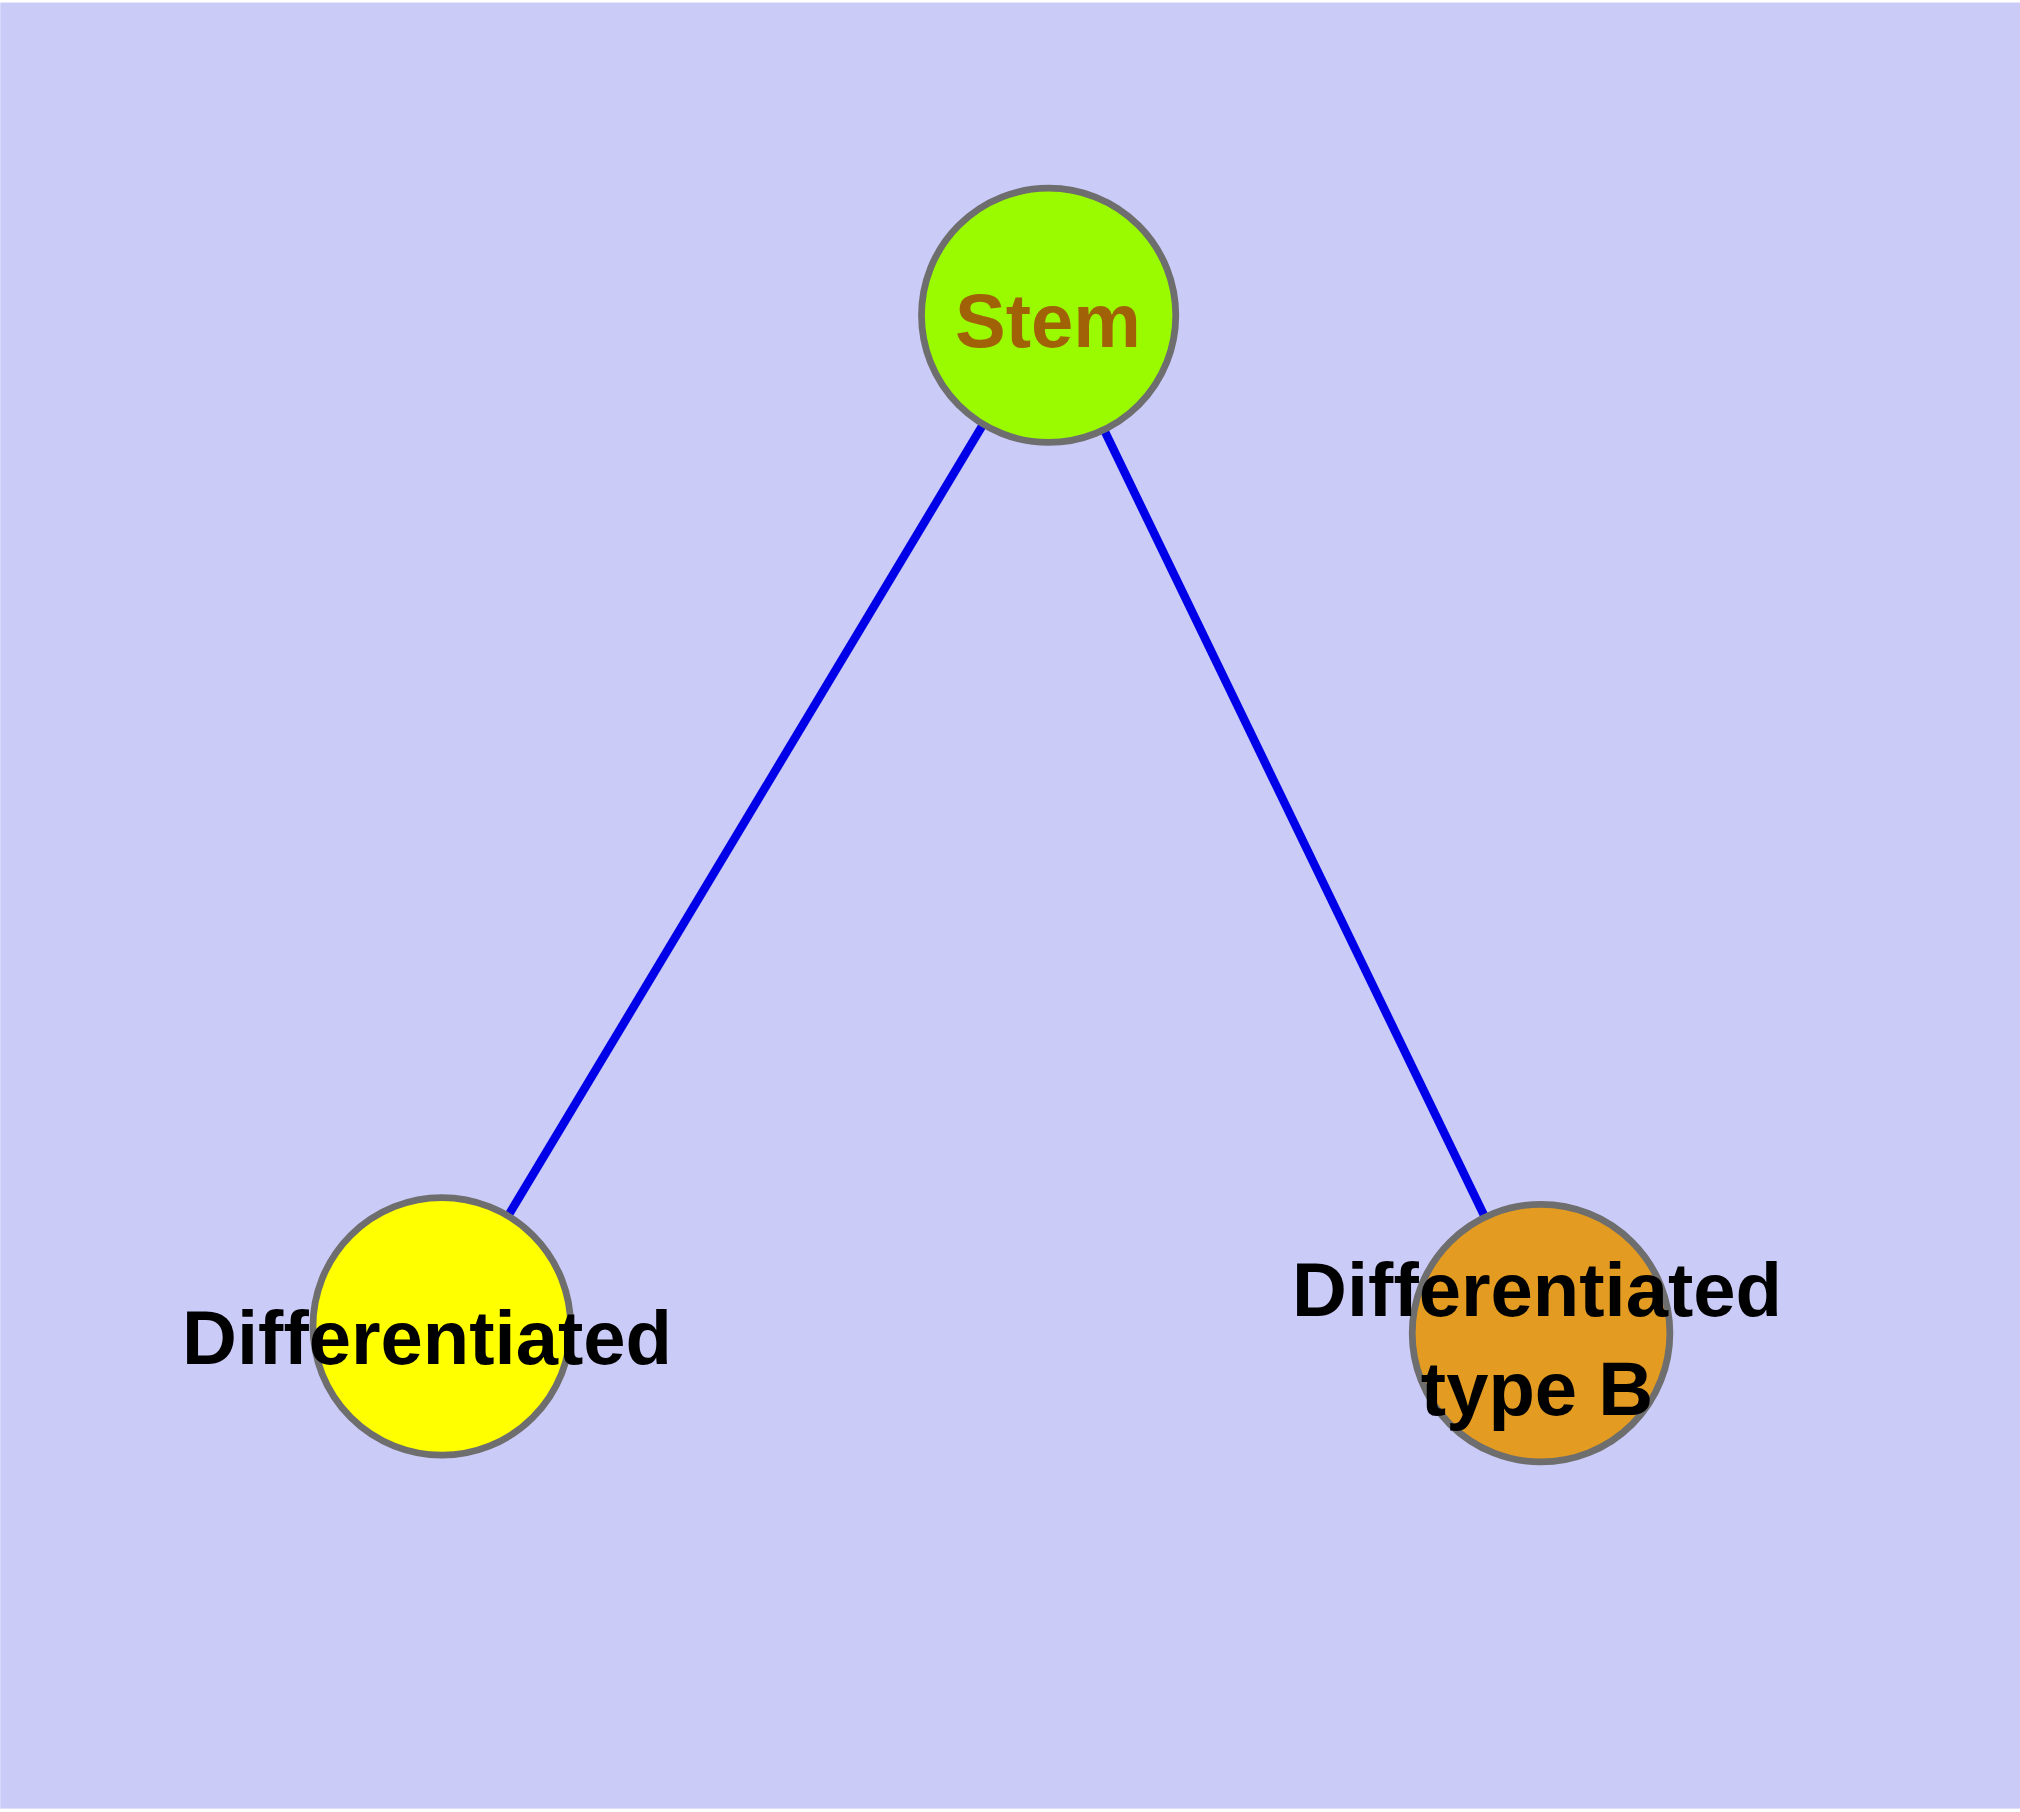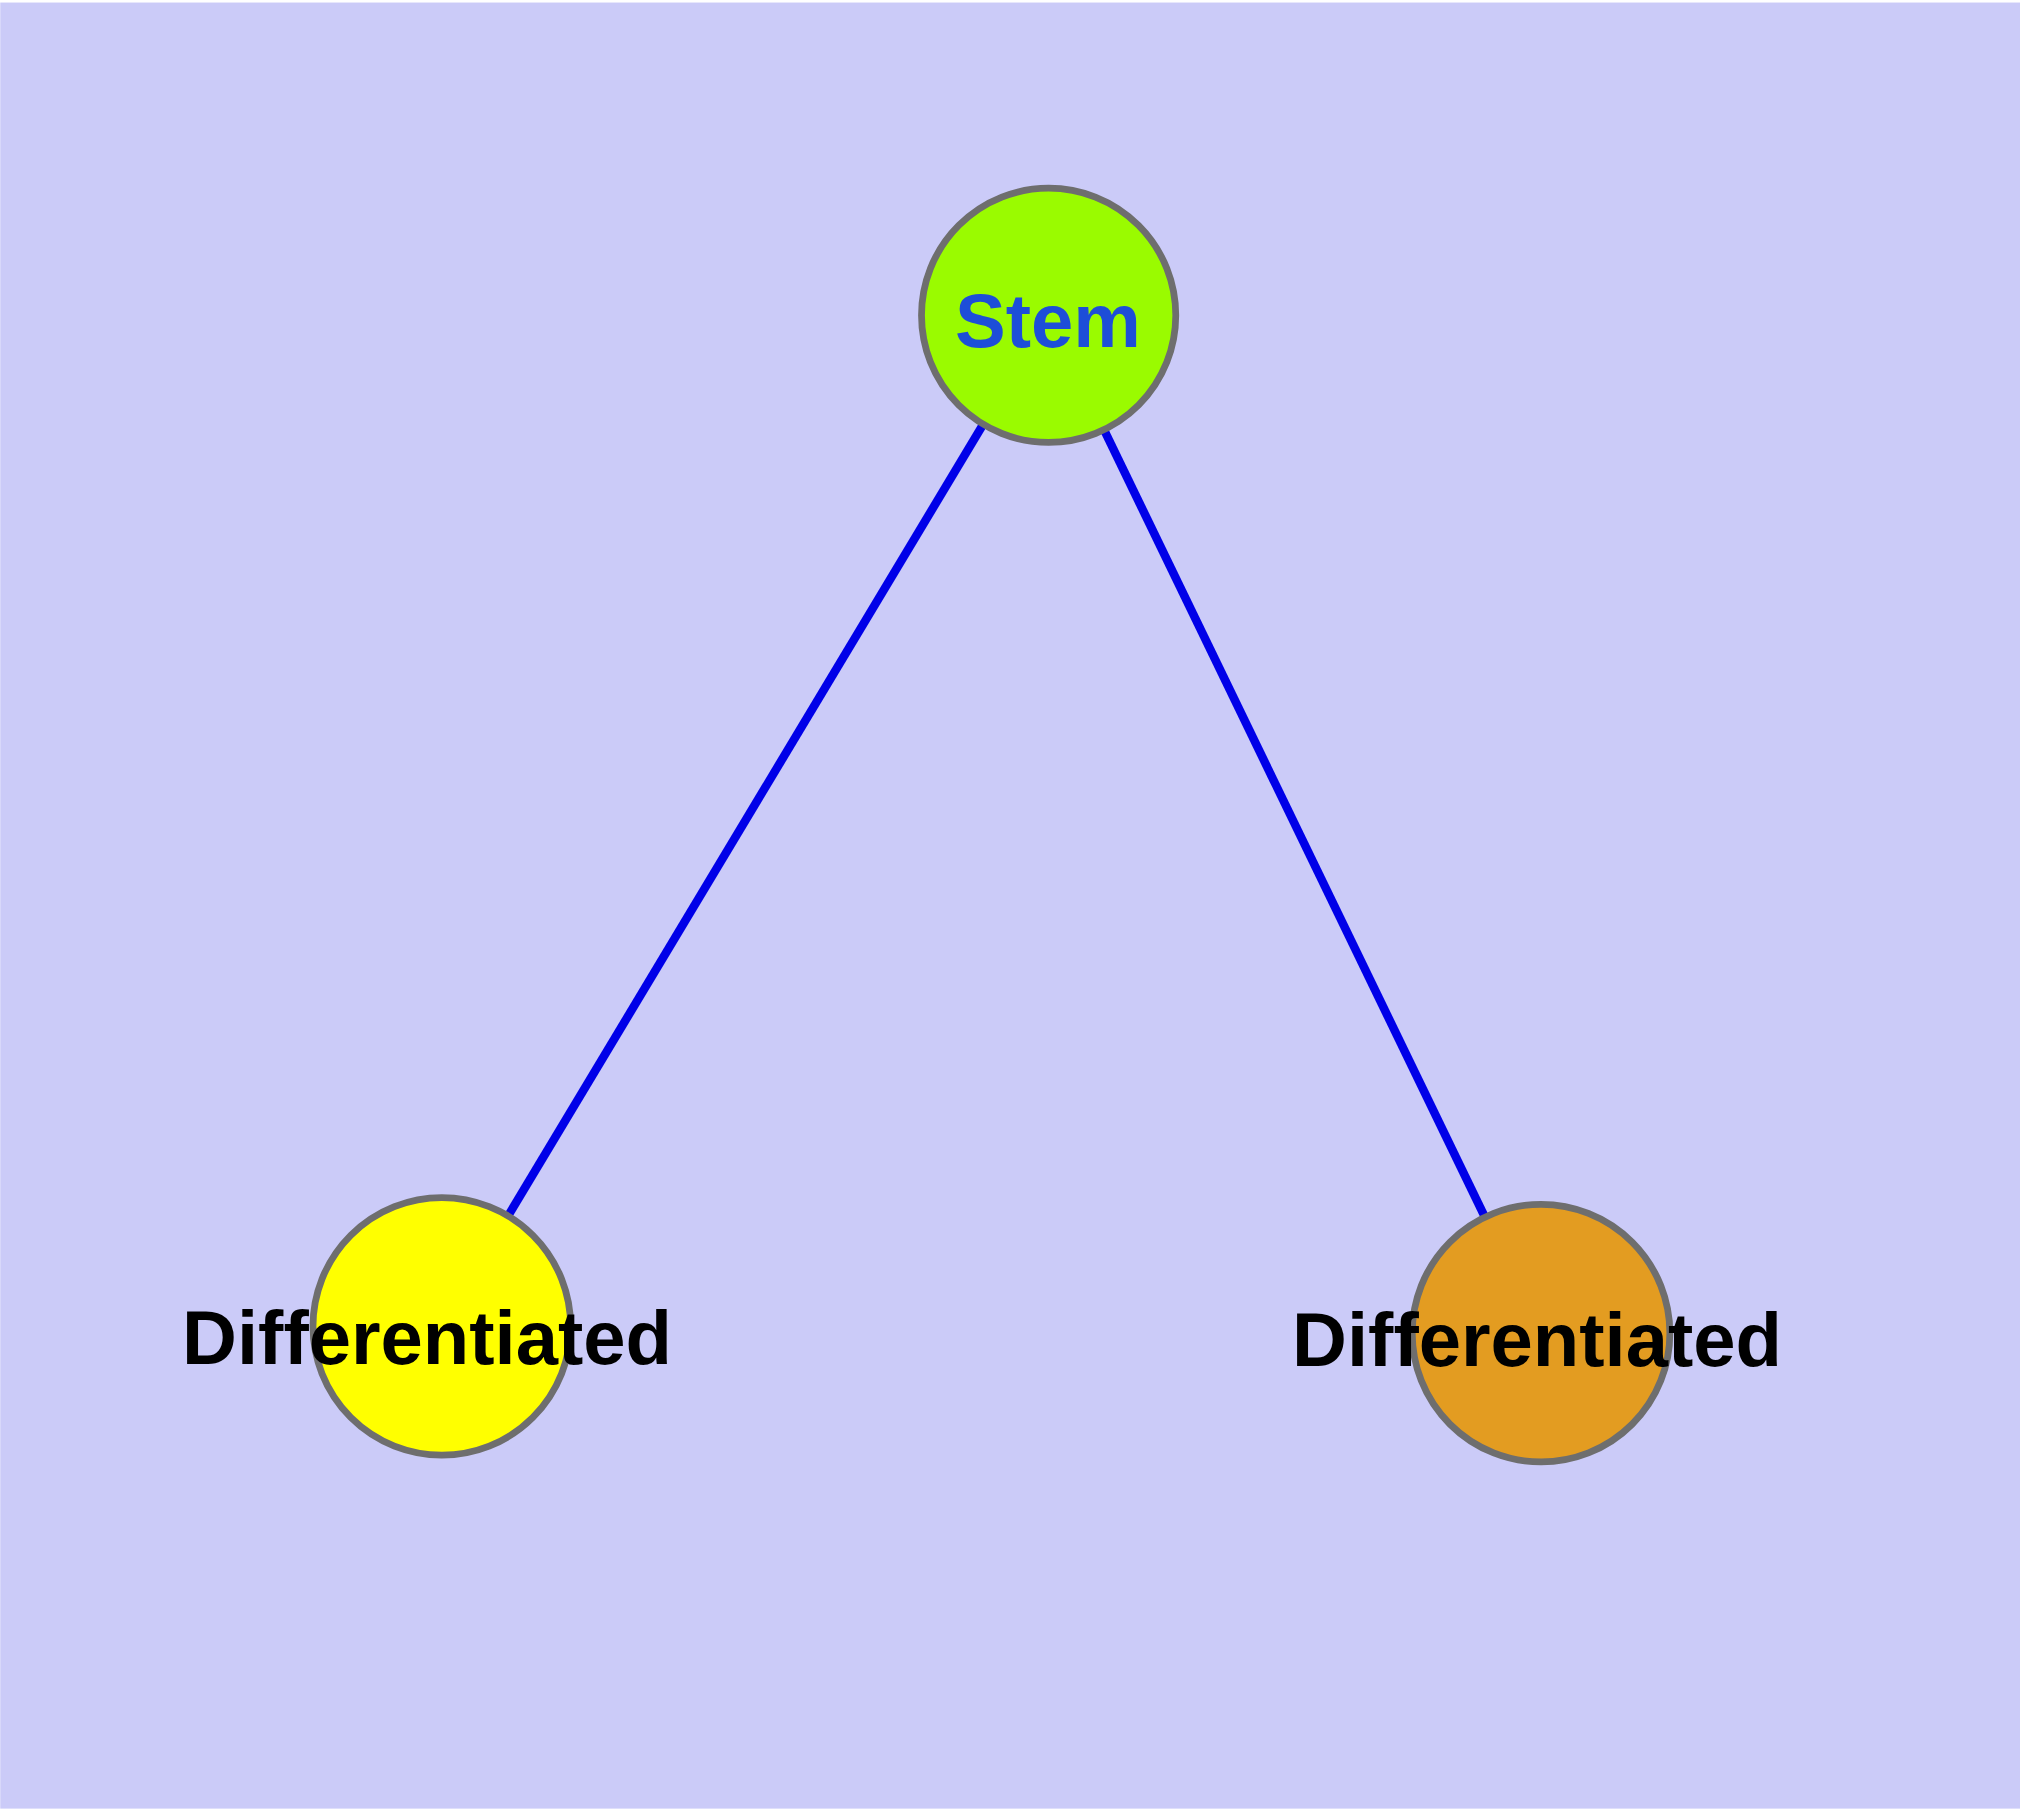--- a/index.html
+++ b/index.html
@@ -58,24 +58,25 @@
       <line class="edge" x1="1237" y1="372" x2="1818" y2="1573"></line>
     </g>
 
     <circle class="node" cx="1237" cy="372" r="150" fill="#9afb00" style="stroke: rgb(110, 110, 110);"></circle>
 
     <circle class="node" cx="521" cy="1565" r="152" fill="#ffff00" style="stroke: rgb(110, 110, 110);"></circle>
 
     <circle class="node" cx="1818" cy="1573" r="152" fill="#e39c21" style="stroke: rgb(110, 110, 110);"></circle>
   </svg>
 
-  <div class="label" style="left: 1048px; top: 320px; color: #1d4ed8;">Stem</div>
+  <div class="label" style="left: 1048px; top: 320px; color: #a16207;">Stem</div>
 
   <div class="label" style="left: 416px; top: 1337px; color: rgb(0, 0, 0);">
     <span class="label-line">Differentiated</span>
   </div>
 
   <div class="label" style="left: 1526px; top: 1339px; color: rgb(0, 0, 0);">
     <span class="label-line">Differentiated</span>
+    <span class="label-line">type B</span>
   </div>
 
 </div>
 
 
 </body></html>

